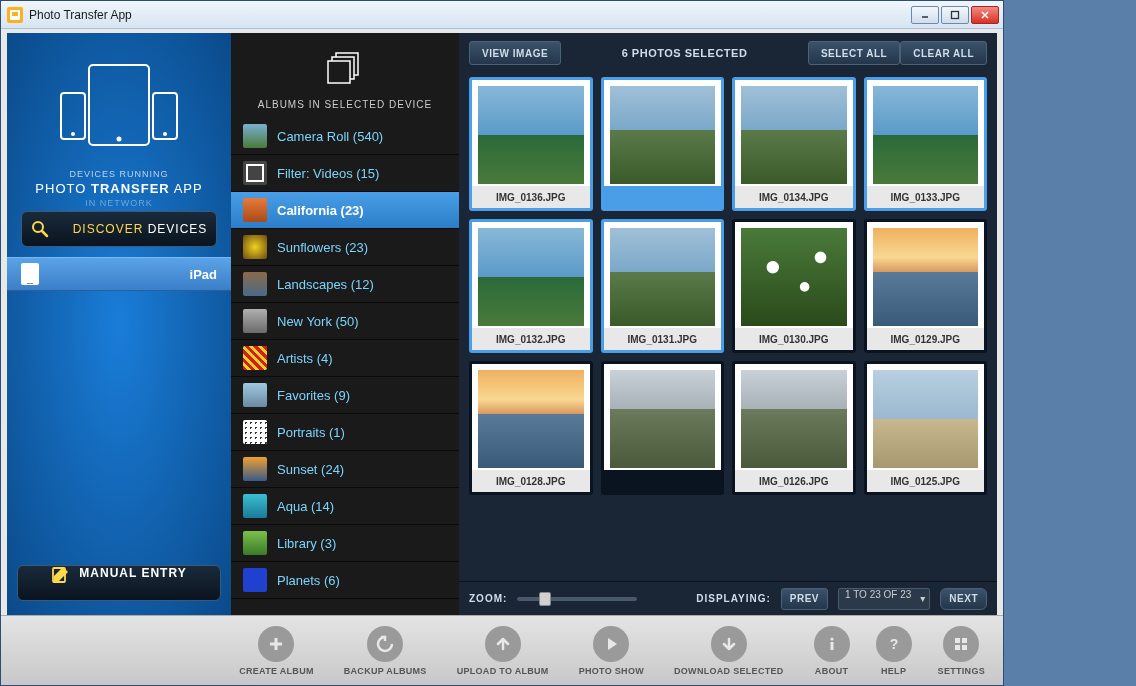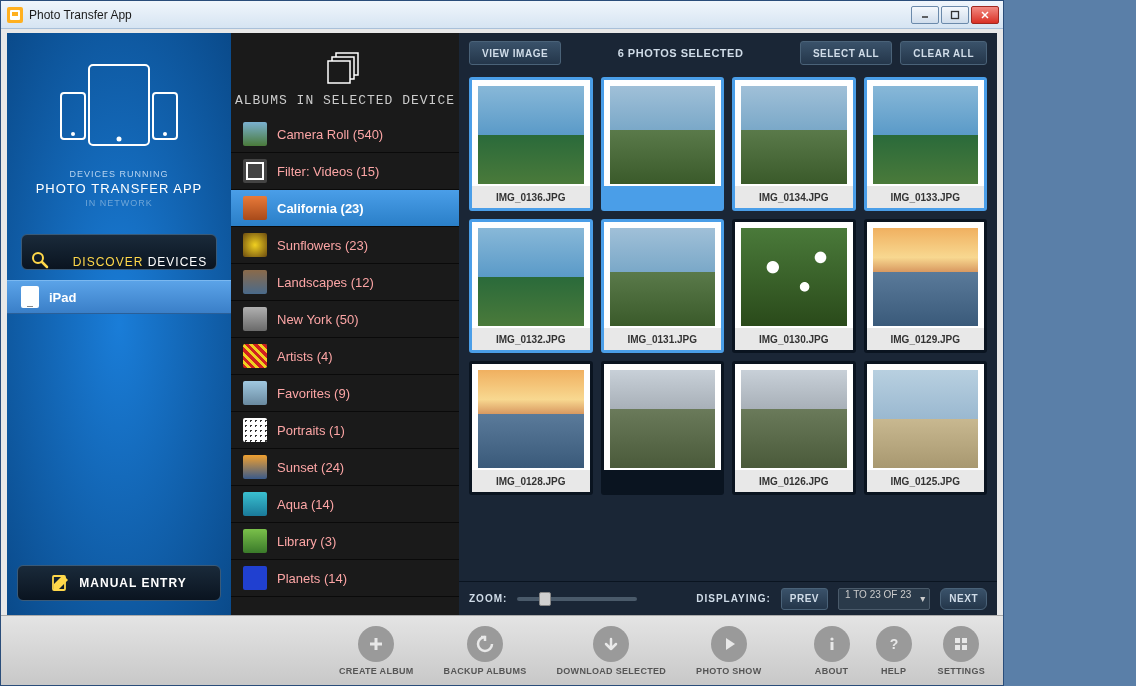--- a/index.html
+++ b/index.html
@@ -13,48 +13,48 @@
   .win-controls { display:flex; gap:2px;}
   .win-btn { width:28px; height:18px; border:1px solid #6b8aab; border-radius:2px; background:linear-gradient(#f4f8fc,#d0ddec); display:flex; align-items:center; justify-content:center; cursor:pointer;}
   .win-btn.close { background:linear-gradient(#f28b82,#d93025); border-color:#a02820;}
   .main { flex:1; display:flex; background:#0d3a66; border:6px solid #e8e8e8; border-top:4px solid #e8e8e8; border-bottom:0; overflow:hidden;}
   
   .left-panel { width:224px; background: radial-gradient(ellipse at center, #1a7dd8 0%, #0a4a8a 100%); display:flex; flex-direction:column; color:#fff; position:relative;}
   .device-art { margin:24px auto 8px; text-align:center;}
   .device-art svg { width:140px; height:100px;}
   .lp-label { text-align:center; font-size:9px; letter-spacing:1px; color:#b8d4f0;}
   .lp-title { text-align:center; font-size:13px; color:#fff; letter-spacing:1px; margin-top:2px; font-weight:300;}
-  .lp-title b { font-weight:400;}
+  .lp-title b { font-weight:700;}
   .lp-sub { text-align:center; font-size:9px; color:#6fa6d8; letter-spacing:1px; margin-top:2px;}
-  .discover-btn { margin:26px 14px 10px; height:36px; background:linear-gradient(#1a2a3a,#0a1420); border:1px solid #3a5a78; border-radius:6px; display:flex; align-items:flex-end; justify-content:center; gap:24px; cursor:pointer;}
+  .discover-btn { margin:3px 14px 10px; height:36px; background:linear-gradient(#1a2a3a,#0a1420); border:1px solid #3a5a78; border-radius:6px; display:flex; align-items:center; justify-content:center; gap:24px; cursor:pointer;}
   .discover-btn .mag { width:18px; height:18px;}
   .discover-btn span { font-size:12px; letter-spacing:1px; color:#fff;}
   .discover-btn span b { color:#ffd84a; font-weight:400;}
   .device-list { flex:1;}
-  .device-item { height:34px; margin:0 0 2px; background:linear-gradient(#5ba3e8,#3a7fc8); border-top:1px solid #7bb8f0; border-bottom:1px solid #2a5f98; display:flex; align-items:center; gap:10px; padding:0 14px; cursor:pointer;}
+  .device-item { height:34px; margin:0 0 2px; background:linear-gradient(#5ba3e8,#3a7fc8); border-top:1px solid #7bb8f0; border-bottom:1px solid #2a5f98; display:flex; align-items:center; gap:10px; padding:0 14px; cursor:pointer;justify-content:space-between;}
   .device-item .dev-icon { width:18px; height:22px; background:#fff; border-radius:2px; position:relative;}
   .device-item .dev-icon:after { content:''; position:absolute; bottom:1px; left:50%; transform:translateX(-50%); width:6px; height:1px; background:#888;}
   .device-item span { font-size:13px; font-weight:bold; color:#fff;}
-  .manual-btn { margin:10px 10px 14px; height:36px; background:linear-gradient(#1a2a3a,#0a1420); border:1px solid #3a5a78; border-radius:6px; display:flex; align-items:center; justify-content:center; gap:10px; cursor:pointer;}
+  .manual-btn { margin:10px 10px 14px; height:36px; background:linear-gradient(#1a2a3a,#0a1420); border:1px solid #3a5a78; border-radius:6px; display:flex; align-items:flex-start; justify-content:center; gap:10px; cursor:pointer;}
   .manual-btn .edit-icon { width:18px; height:18px;}
   .manual-btn span { font-size:12px; letter-spacing:1px; color:#fff; font-weight:bold;}
   
   .album-panel { width:228px; background:#1a1a1a; display:flex; flex-direction:column; color:#fff;}
   .album-head { padding:14px 0 8px; text-align:center;}
   .album-head svg { width:42px; height:42px;}
-  .album-head-lbl { font-size:13px; letter-spacing:1px; color:#ccc; font-family:Liberation Mono, monospace;}
+  .album-head-lbl { font-size:10px; letter-spacing:1px; color:#ccc; margin-top:6px;}
   .album-list { flex:1; overflow-y:auto;}
   .album-item { height:37px; display:flex; align-items:center; gap:10px; padding:0 12px; cursor:pointer; border-bottom:1px solid #0a0a0a;}
   .album-item.active { background:linear-gradient(#4a9ee8,#2a7fc8);}
   .album-thumb { width:24px; height:24px; background:#555; border-radius:2px; flex-shrink:0;}
-  .album-item span { font-size:13px; color:#fca5a5; white-space:nowrap; overflow:hidden; text-overflow:ellipsis;}
+  .album-item span { font-size:13px; color:#7dd3fc; white-space:nowrap; overflow:hidden; text-overflow:ellipsis;}
   .album-item.active span { color:#fff; font-weight:bold;}
   
   .content { flex:1; background:#1a2636; display:flex; flex-direction:column;}
-  .topbar { height:40px; display:flex; align-items:center; padding:0 10px; gap:8px;}
+  .topbar { height:40px; display:flex; align-items:center; padding:0 10px; }
   .tb-btn { height:24px; padding:0 12px; background:linear-gradient(#3a526a,#24364a); border:1px solid #4a6278; border-radius:3px; color:#d0dce8; font-size:10px; font-weight:bold; letter-spacing:0.5px; cursor:pointer; display:flex; align-items:center;}
   .tb-spacer { flex:1;}
   .tb-status { font-size:11px; color:#d0dce8; font-weight:bold; letter-spacing:0.5px;}
   .grid-wrap { flex:1; overflow-y:auto; padding:4px 10px;}
   .grid { display:grid; grid-template-columns:repeat(4, 1fr); gap:8px;}
   .thumb { background:#0a1420; border:3px solid #0a1420; border-radius:3px; display:flex; flex-direction:column; cursor:pointer;}
   .thumb.selected { border-color:#4a9ee8; background:#4a9ee8;}
   .thumb-inner { background:#fff; padding:6px 6px 2px;}
   .thumb-img { width:100%; height:98px; background:linear-gradient(#6ab0d8 0%, #6ab0d8 55%, #3a7a4a 55%, #5a8a3a 100%);}
   .thumb-cap { height:22px; background:#e8e8e8; display:flex; align-items:center; justify-content:center; font-size:10px; color:#333; font-weight:bold;}
@@ -221,21 +221,21 @@
           <div class="album-item">
             <div class="album-thumb at11"></div>
             <span>Aqua (14)</span>
           </div>
           <div class="album-item">
             <div class="album-thumb at12"></div>
             <span>Library (3)</span>
           </div>
           <div class="album-item">
             <div class="album-thumb at13"></div>
-            <span>Planets (14)</span>
+            <span>Planets (6)</span>
           </div>
         </div>
     </div>
 
     <div class="content">
       <div class="topbar">
         <div class="tb-btn">VIEW IMAGE</div>
         <div class="tb-spacer"></div>
         <div class="tb-status">6 PHOTOS SELECTED</div>
         <div class="tb-spacer"></div>
@@ -346,32 +346,40 @@
           <svg viewBox="0 0 20 20">
             <path d="M10 3 A7 7 0 1 0 17 10" fill="none" stroke="#e8e8e8" stroke-width="2.5"></path>
             <path d="M6 3 L10 3 L10 7" fill="none" stroke="#e8e8e8" stroke-width="2.5"></path>
           </svg>
         </div>
       <div class="tool-lbl">BACKUP ALBUMS</div>
     </div>
     <div class="tool">
       <div class="tool-ico">
           <svg viewBox="0 0 20 20">
-            <path d="M10 5 L10 15 M5 10 L10 15 L15 10" fill="none" stroke="#e8e8e8" stroke-width="2.5" stroke-linecap="round" stroke-linejoin="round"></path>
-          </svg>
-        </div>
-      <div class="tool-lbl">DOWNLOAD SELECTED</div>
+            <path d="M10 15 L10 5 M5 10 L10 5 L15 10" fill="none" stroke="#e8e8e8" stroke-width="2.5" stroke-linecap="round" stroke-linejoin="round"></path>
+          </svg>
+        </div>
+      <div class="tool-lbl">UPLOAD TO ALBUM</div>
     </div>
     <div class="tool">
       <div class="tool-ico">
           <svg viewBox="0 0 20 20">
             <path d="M7 4 L16 10 L7 16 Z" fill="#e8e8e8"></path>
           </svg>
         </div>
       <div class="tool-lbl">PHOTO SHOW</div>
+    </div>
+    <div class="tool">
+      <div class="tool-ico">
+          <svg viewBox="0 0 20 20">
+            <path d="M10 5 L10 15 M5 10 L10 15 L15 10" fill="none" stroke="#e8e8e8" stroke-width="2.5" stroke-linecap="round" stroke-linejoin="round"></path>
+          </svg>
+        </div>
+      <div class="tool-lbl">DOWNLOAD SELECTED</div>
     </div>
     <div class="toolbar-right">
       <div class="tool">
         <div class="tool-ico">
             <svg viewBox="0 0 20 20">
               <circle cx="10" cy="5" r="1.6" fill="#e8e8e8"></circle>
               <rect x="8.5" y="8" width="3" height="8" fill="#e8e8e8"></rect>
             </svg>
           </div>
         <div class="tool-lbl">ABOUT</div>

